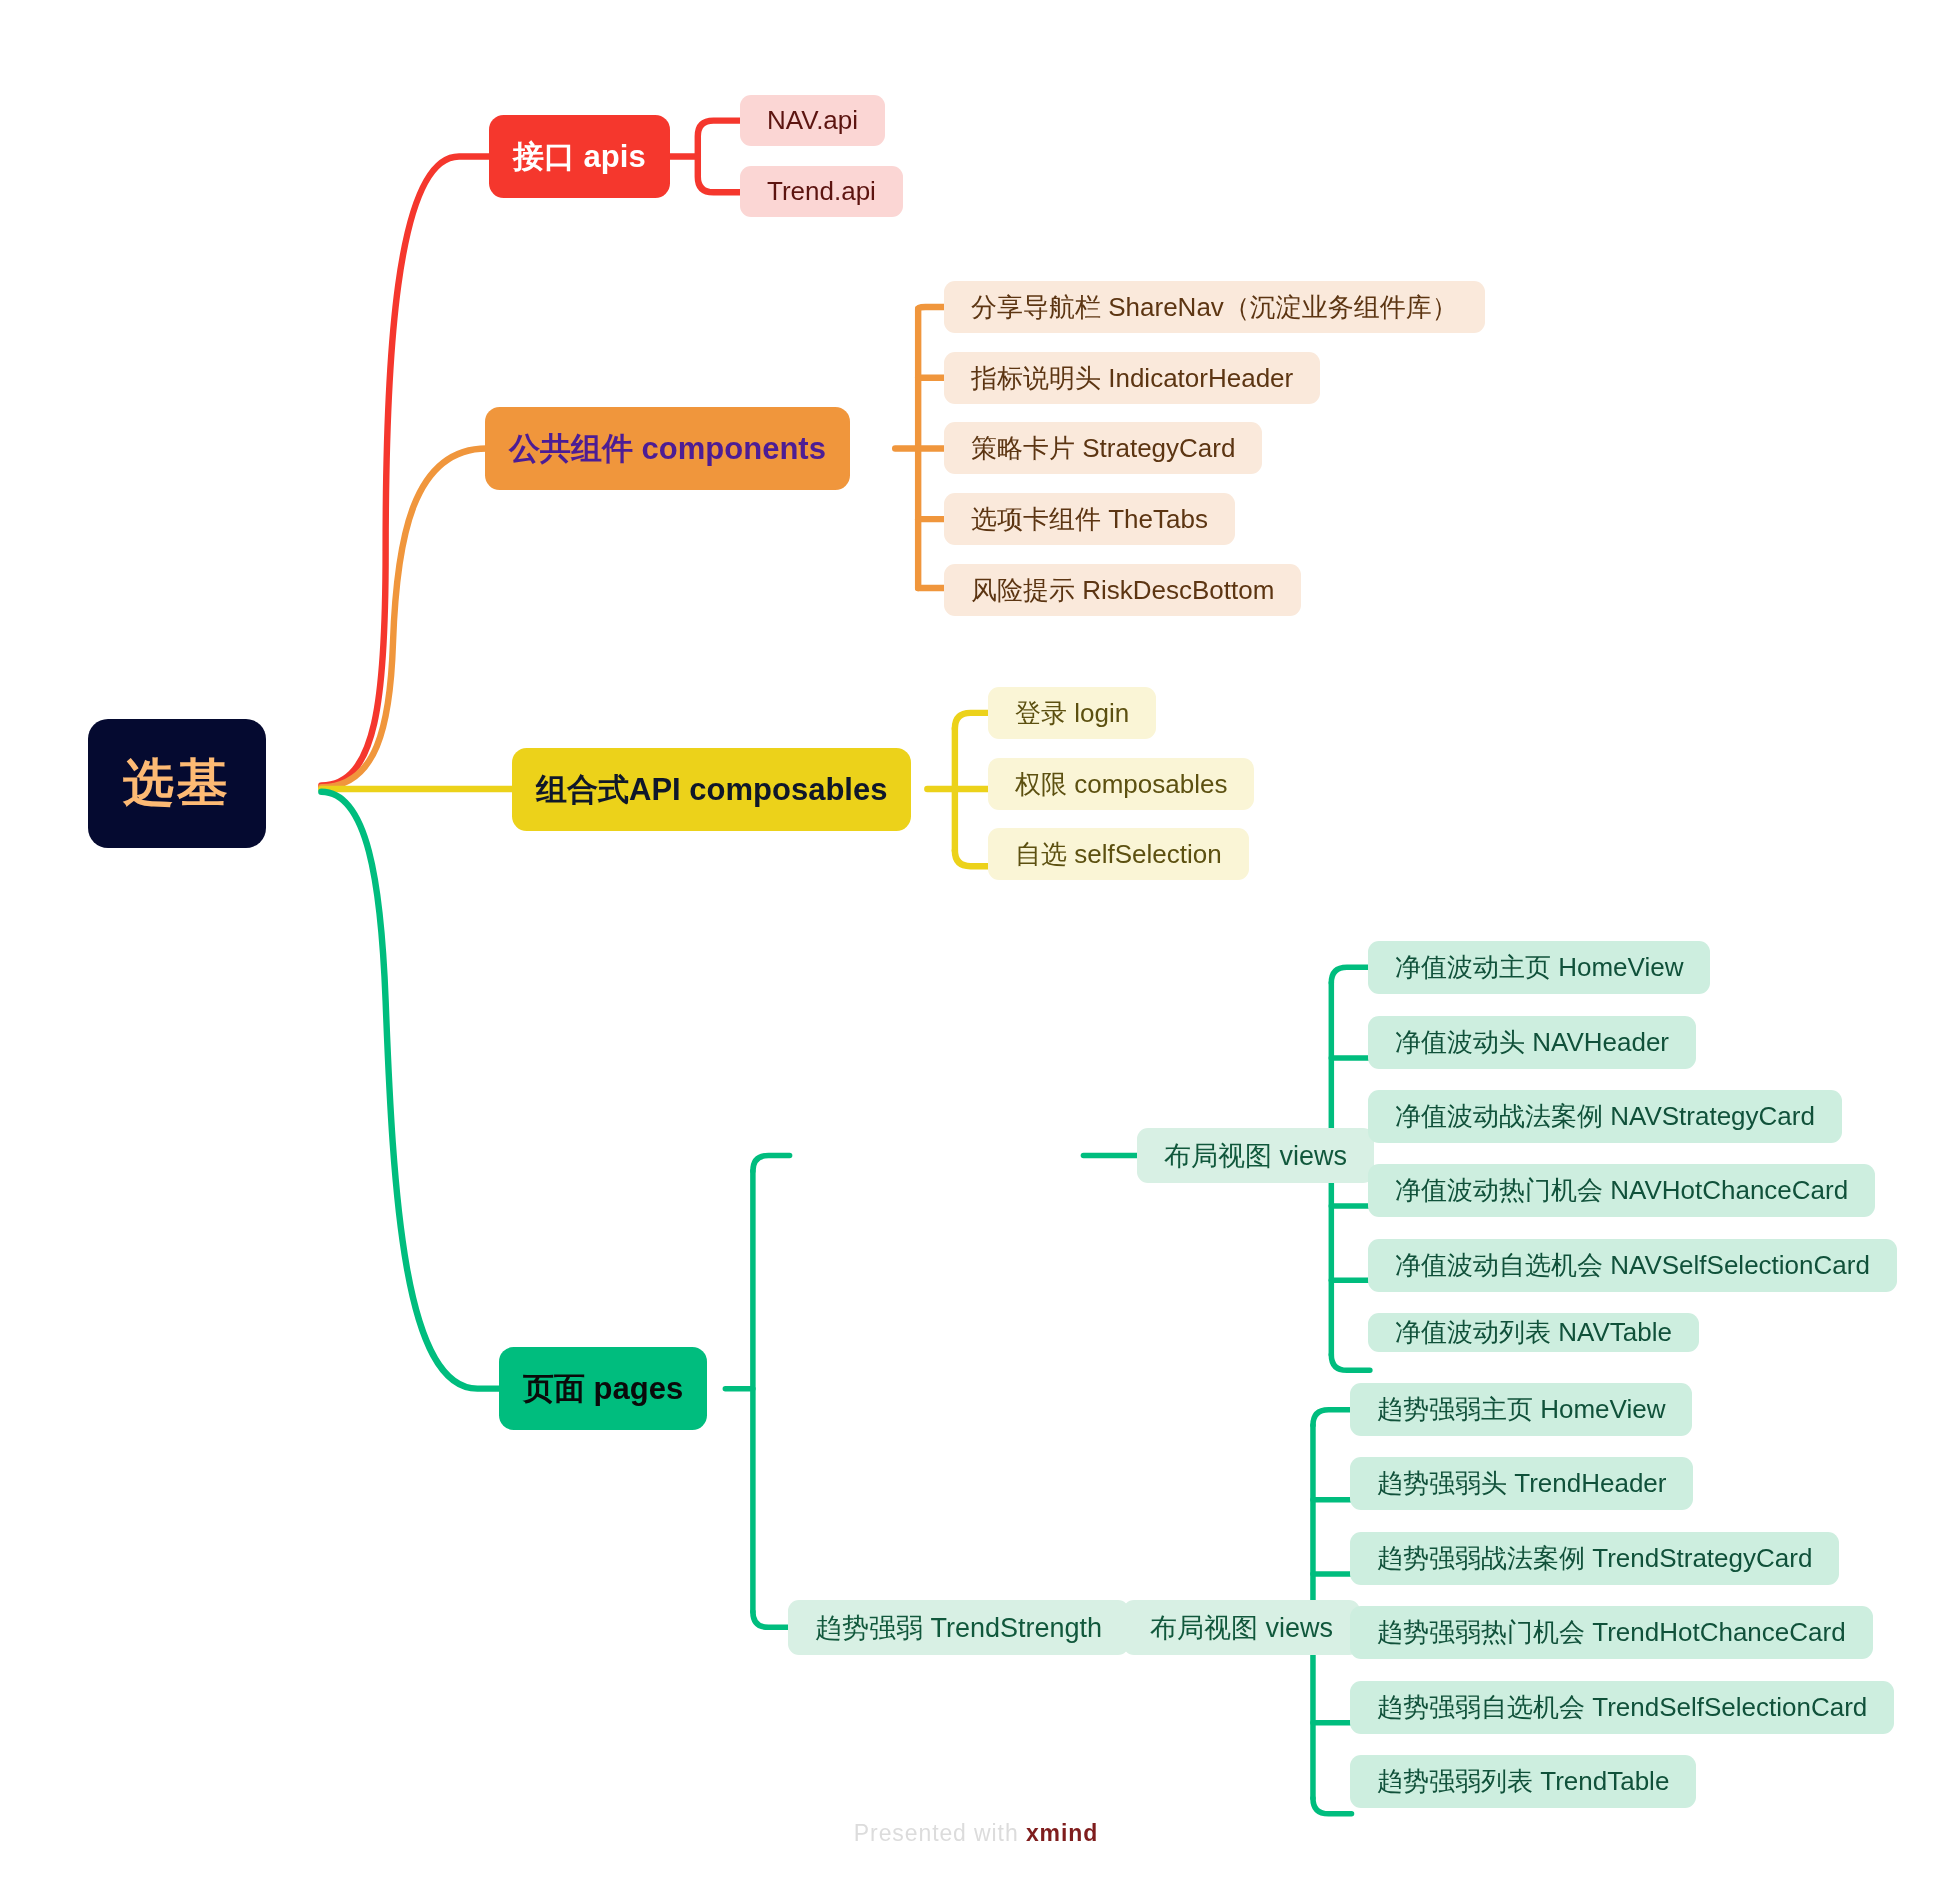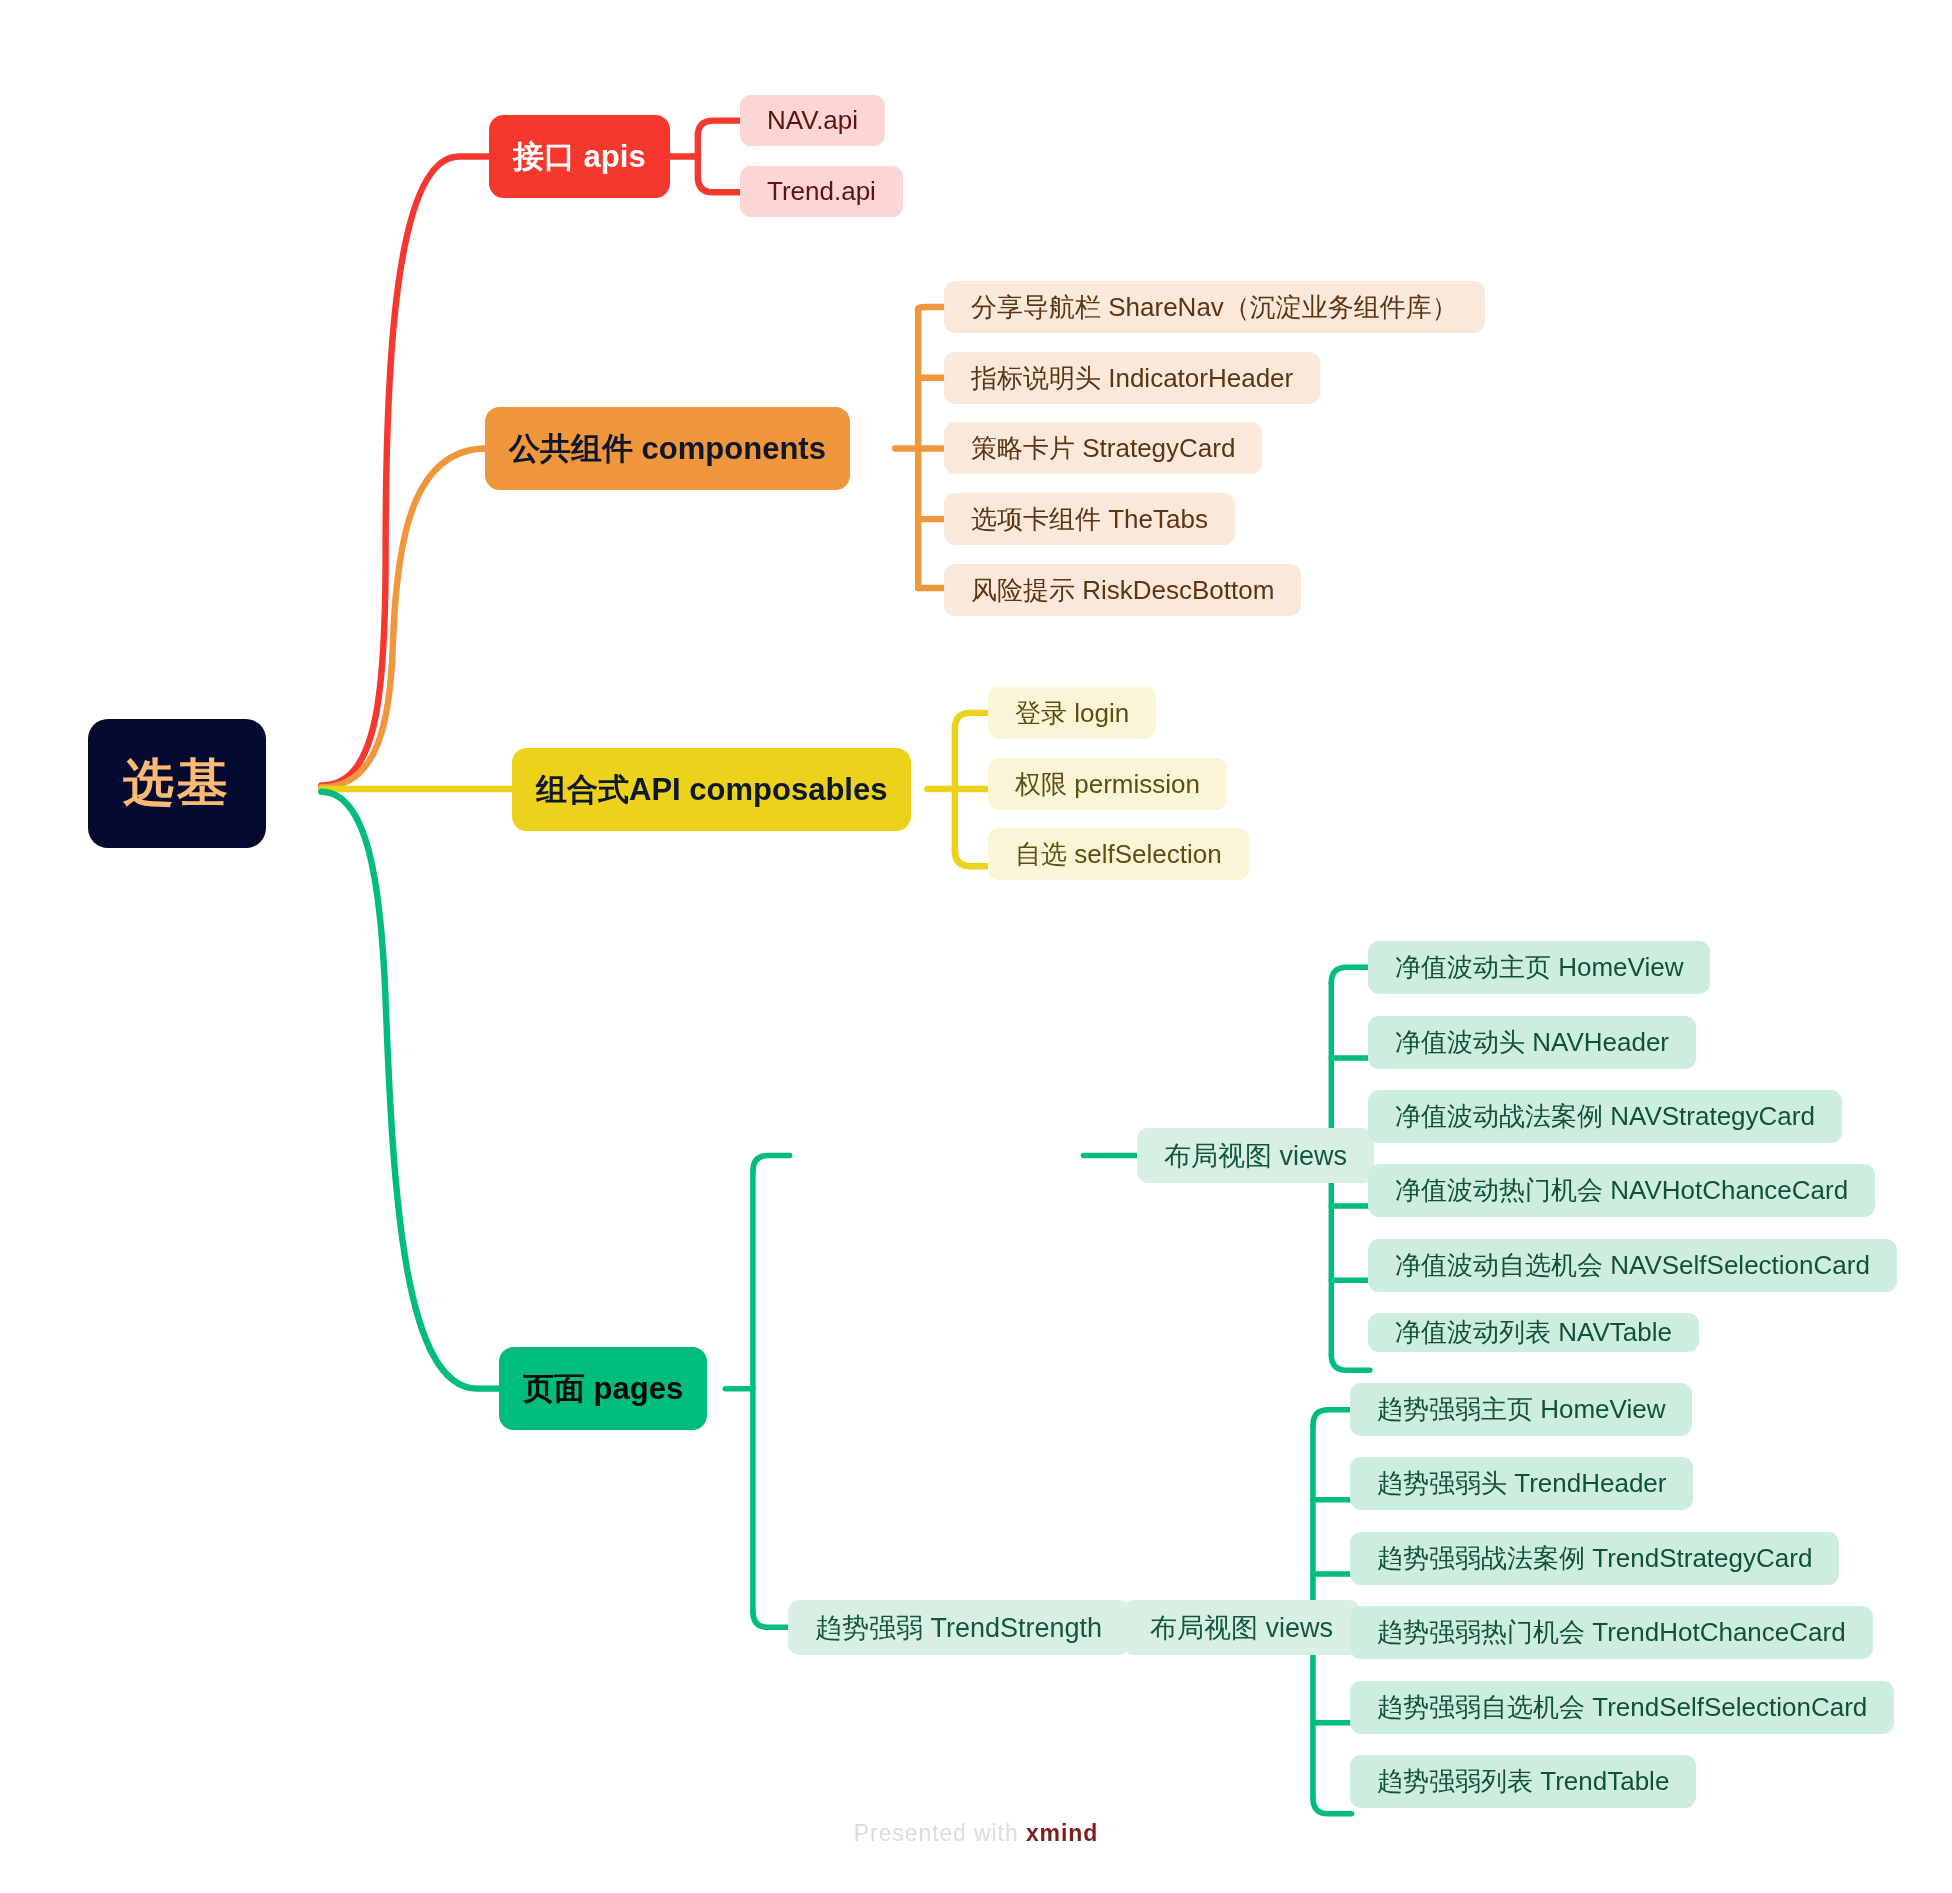--- a/index.html
+++ b/index.html
@@ -46,21 +46,21 @@
     letter-spacing: 2.8px;
   }
   
   .node.topic {
     font-size: 31px;
     font-weight: bold;
     padding: 0 24px;
     border-radius: 14.7px;
   }
   .node.topic.apis      { background: #f5372d; color: #ffffff; }
-  .node.topic.components{ background: #f0963c; color: #0f172a; }
+  .node.topic.components{ background: #f0963c; color: #4c1d95; }
   .node.topic.composables{ background: #ecd21a; color: #0f172a; }
   .node.topic.pages     { background: #00bd7e; color: #0a0a0a; }
 
   
   .node.leaf {
     font-size: 26px;
     font-weight: normal;
     padding: 0 27px;
     border-radius: 11px;
   }
@@ -176,21 +176,21 @@
     <span>风险提示 RiskDescBottom</span>
   </div>
 
   <div class="node topic composables" style="left:512px; top:748px; height:83px;">
     <span>组合式API composables</span>
   </div>
   <div class="node leaf yellow" style="left:988px; top:687px; height:52px;">
     <span>登录 login</span>
   </div>
   <div class="node leaf yellow" style="left:988px; top:758px; height:52px;">
-    <span>权限 permission</span>
+    <span>权限 composables</span>
   </div>
   <div class="node leaf yellow" style="left:988px; top:828px; height:52px;">
     <span>自选 selfSelection</span>
   </div>
 
   <div class="node topic pages" style="left:499px; top:1347px; height:83px;">
     <span>页面 pages</span>
   </div>
 
   <div class="node leaf greenmid" style="left:1137px; top:1128px; height:55px;">

